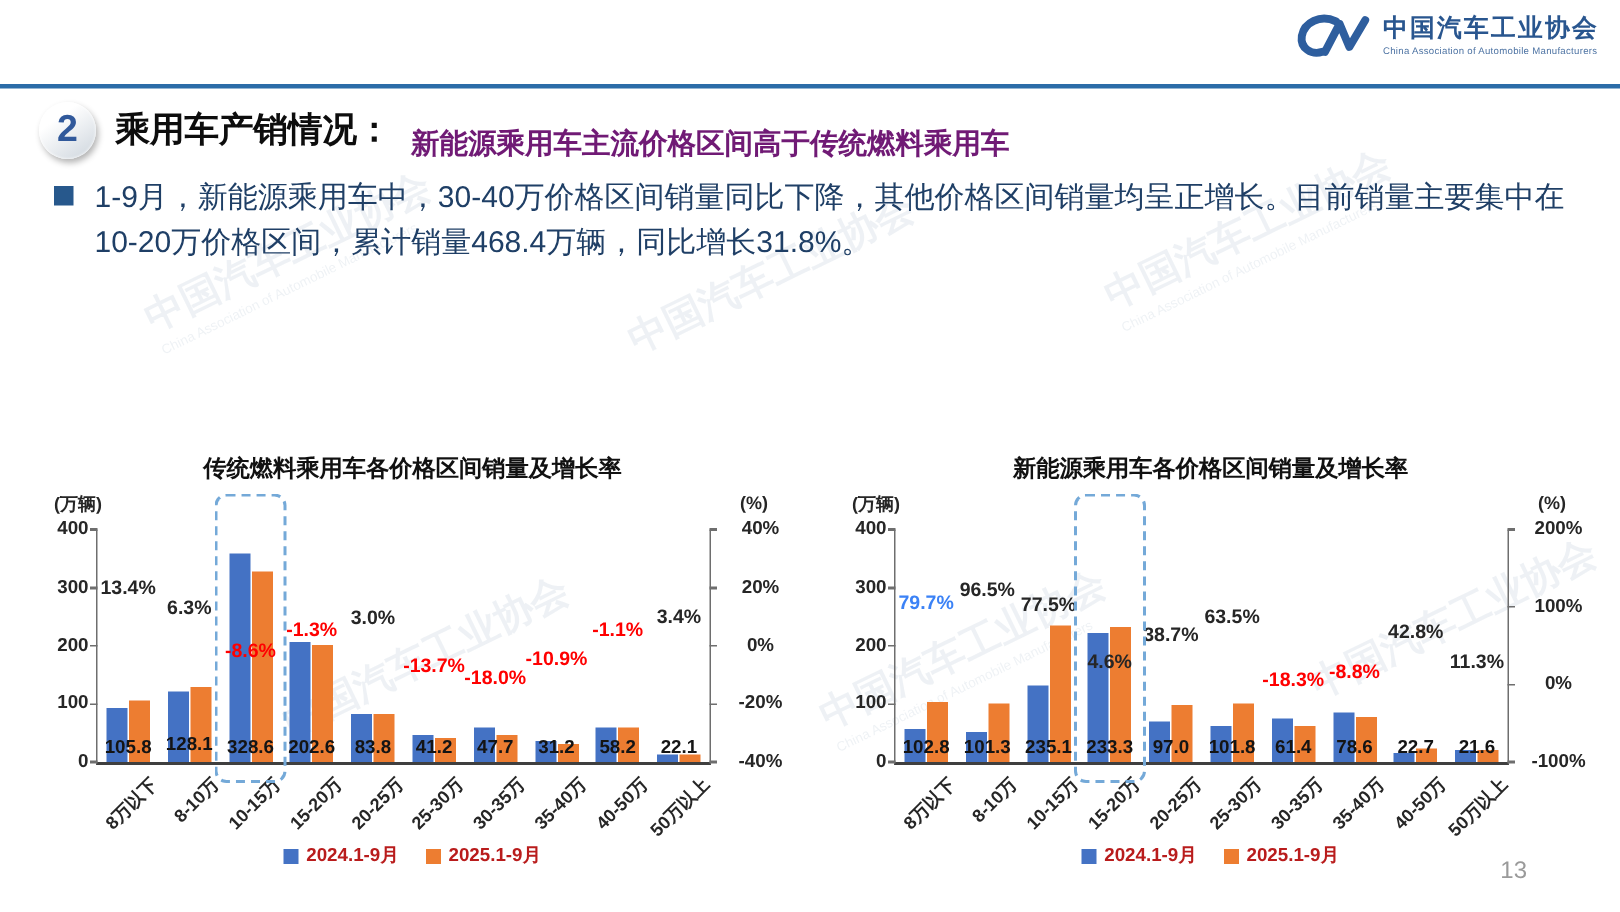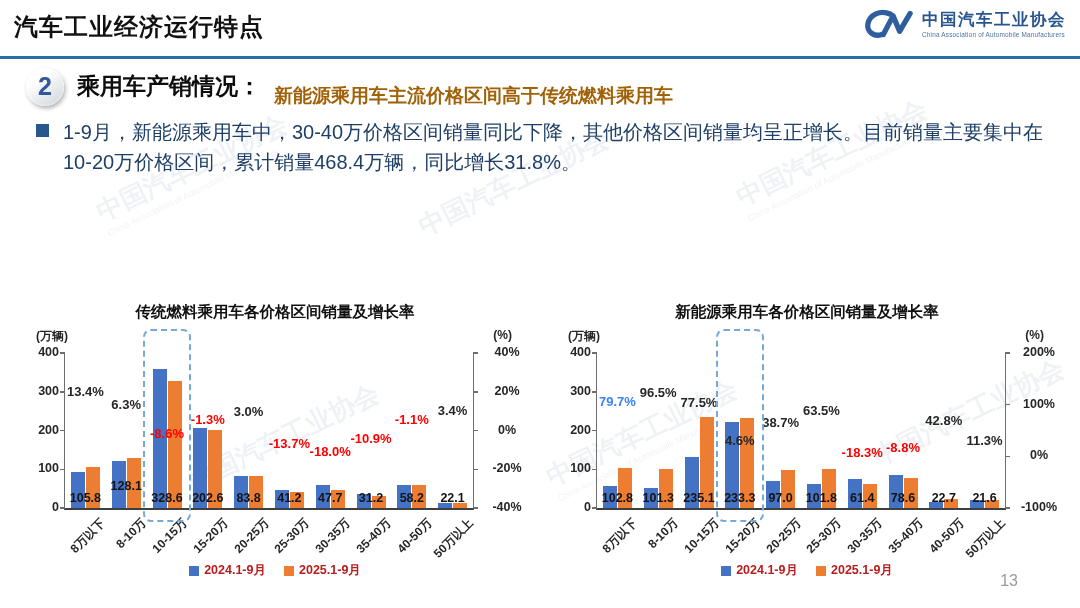--- a/index.html
+++ b/index.html
@@ -19,21 +19,21 @@
   .wm{position:absolute;font-weight:bold;color:#1F4E79;opacity:.07;white-space:nowrap;
       transform:rotate(-26deg);font-size:26px;}
   .wm small{display:block;font-size:9px;font-weight:normal;}
   
   .sec{position:absolute;top:64px;left:26px;display:flex;align-items:center;gap:13px;z-index:2;}
   .numcircle{width:38px;height:38px;border-radius:50%;
              background:linear-gradient(145deg,#ffffff 30%,#ccd4dc);
              box-shadow:1.5px 2.5px 4px rgba(0,0,0,.3), inset 0 0 2px #fff;
              color:#31599B;font-size:25px;font-weight:bold;display:grid;place-items:center;}
   .sec-title{font-size:23px;font-weight:bold;color:#0d0d0d;}
-  .sec-subtitle{font-size:19px;font-weight:bold;color:#a16207;margin-top:19px;}
+  .sec-subtitle{font-size:19px;font-weight:bold;color:#701a75;margin-top:19px;}
   
   .bullets{position:absolute;top:117px;left:36px;right:24px;z-index:1;
            color:#1F3F66;font-size:20px;line-height:1.5;font-weight:500;}
   .bullet{position:relative;padding-left:27px;margin-bottom:17px;}
   .bullet .sq{position:absolute;left:0;top:7px;width:13px;height:13px;background:#27588C;}
   
   .charts{position:absolute;top:302px;left:22px;display:flex;gap:26px;z-index:1;}
   .chart{width:506px;flex:0 0 auto;position:relative;}
   .chart-title{text-align:center;font-size:15.5px;font-weight:bold;color:#111;margin-bottom:5px;}
   .unit-row{display:flex;justify-content:space-between;padding:0 16px 0 14px;
@@ -71,21 +71,20 @@
   <div class="wm-layer" id="wm-layer">
       <div class="wm" style="left: 90px; top: 150px;">中国汽车工业协会<small>China Association of Automobile Manufacturers</small></div>
       <div class="wm" style="left: 410px; top: 165px;">中国汽车工业协会</div>
       <div class="wm" style="left: 730px; top: 135px;">中国汽车工业协会<small>China Association of Automobile Manufacturers</small></div>
       <div class="wm" style="left: 180px; top: 420px;">中国汽车工业协会</div>
       <div class="wm" style="left: 540px; top: 415px;">中国汽车工业协会<small>China Association of Automobile Manufacturers</small></div>
       <div class="wm" style="left: 865px; top: 395px;">中国汽车工业协会</div>
     </div>
 
   <div class="header">
-    <div class="header-title">汽车工业经济运行特点</div>
     <div class="logo">
       <svg width="52" height="34" viewBox="0 0 64 40">
         <path d="M34 8 C 21 2, 8 9, 6 20 C 4.5 30, 14 36, 23 33" stroke="#2E5E9E" stroke-width="6.5" fill="none" stroke-linecap="round"></path>
         <path d="M25 33 L37 10 L45 29 L58 7" stroke="#2E5E9E" stroke-width="6.5" fill="none" stroke-linecap="round" stroke-linejoin="round"></path>
       </svg>
       <div class="logo-text">
         <span class="logo-cn">中国汽车工业协会</span>
         <span class="logo-en">China Association of Automobile Manufacturers</span>
       </div>
     </div>
@@ -148,21 +147,21 @@
           <div class="bar" style="left: 102.5px; height: 127.332px; background: rgb(237, 125, 49);"></div>
           <div class="bar" style="left: 143.3px; height: 78.5075px; background: rgb(237, 125, 49);"></div>
           <div class="bar" style="left: 184.1px; height: 32.4725px; background: rgb(237, 125, 49);"></div>
           <div class="bar" style="left: 224.9px; height: 15.965px; background: rgb(237, 125, 49);"></div>
           <div class="bar" style="left: 265.7px; height: 18.4838px; background: rgb(237, 125, 49);"></div>
           <div class="bar" style="left: 306.5px; height: 12.09px; background: rgb(237, 125, 49);"></div>
           <div class="bar" style="left: 347.3px; height: 22.5525px; background: rgb(237, 125, 49);"></div>
           <div class="bar" style="left: 388.1px; height: 5.46375px; background: rgb(237, 125, 49);"></div>
           <div class="hlbox" style="left: 78px; top: -24px; width: 44px; height: 189px; border-color: rgb(116, 169, 216);"></div>
           <div class="vlabel" style="left: -2.6px; top: 138px;">105.8</div>
-          <div class="vlabel" style="left: 38.2px; top: 126px;">128.1</div>
+          <div class="vlabel" style="left: 38.2px; top: 136px;">128.1</div>
           <div class="vlabel" style="left: 79px; top: 138px;">328.6</div>
           <div class="vlabel" style="left: 119.8px; top: 138px;">202.6</div>
           <div class="vlabel" style="left: 160.6px; top: 138px;">83.8</div>
           <div class="vlabel" style="left: 201.4px; top: 138px;">41.2</div>
           <div class="vlabel" style="left: 242.2px; top: 138px;">47.7</div>
           <div class="vlabel" style="left: 283px; top: 138px;">31.2</div>
           <div class="vlabel" style="left: 323.8px; top: 138px;">58.2</div>
           <div class="vlabel" style="left: 364.6px; top: 138px;">22.1</div>
           <div class="glabel" style="left: -12.6px; top: 30.5375px; color: rgb(38, 38, 38);">13.4%</div>
           <div class="glabel" style="left: 28.2px; top: 44.2938px; color: rgb(38, 38, 38);">6.3%</div>

